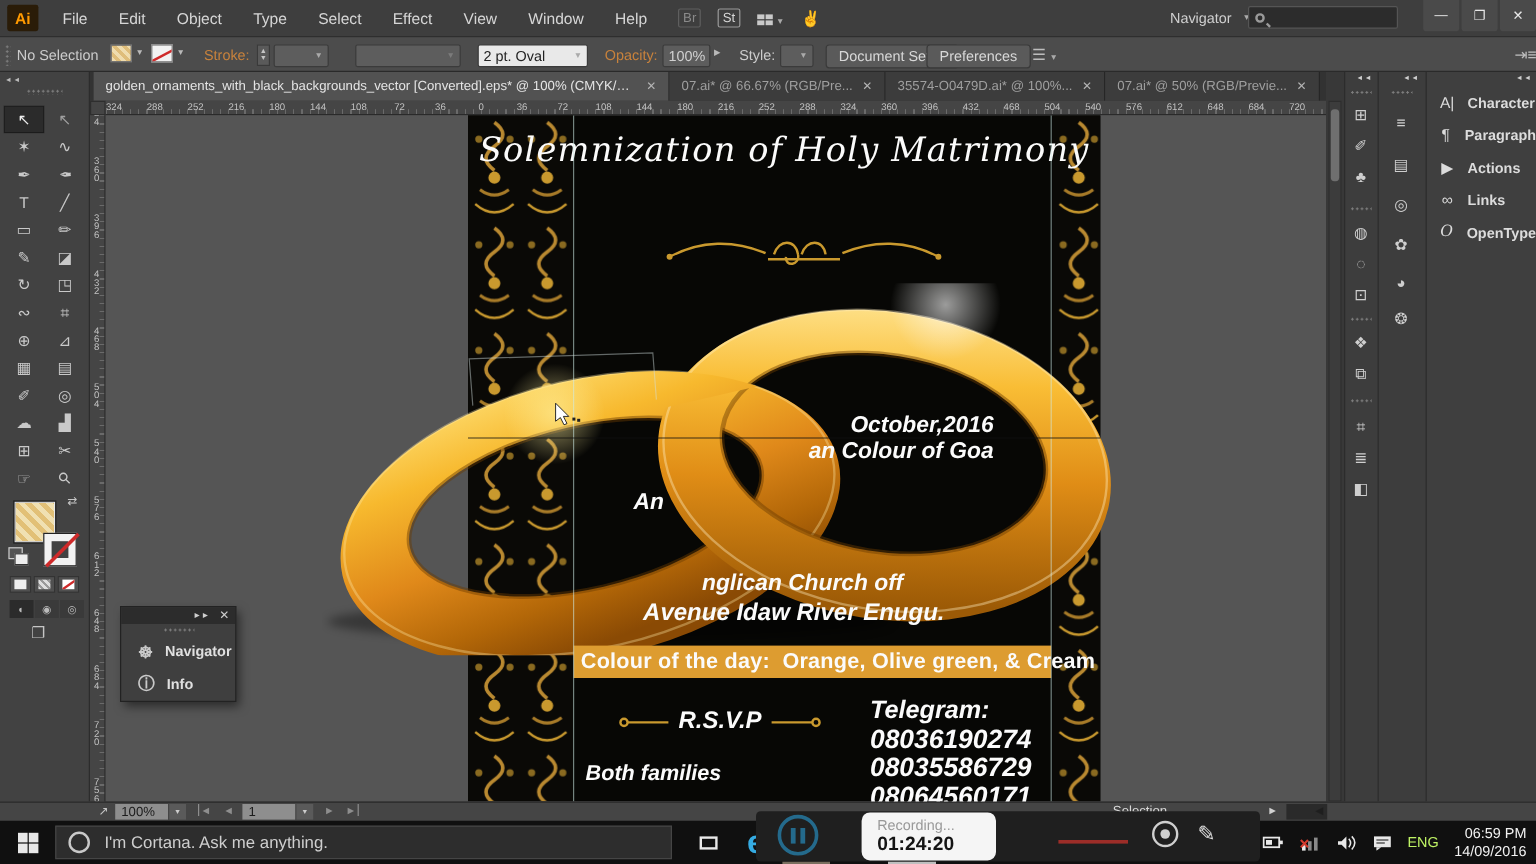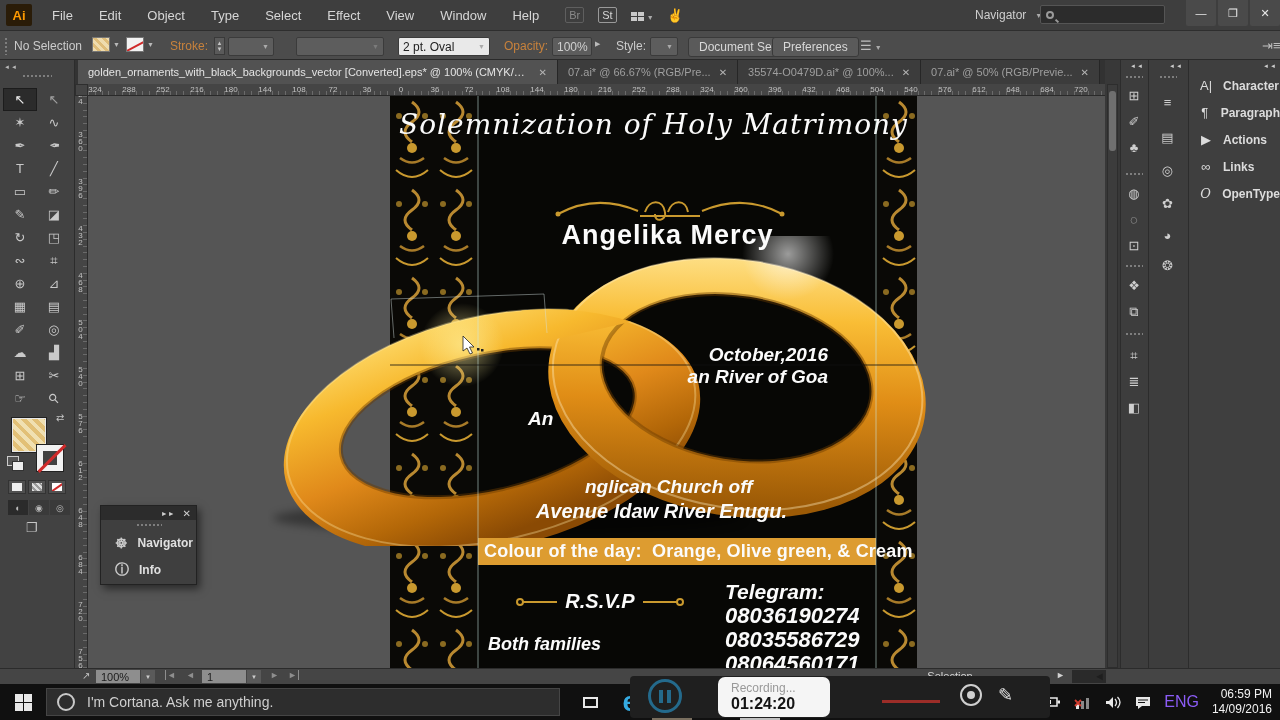--- a/index.html
+++ b/index.html
@@ -198,21 +198,21 @@
   #rec-card { position:absolute; left:88px; top:1px; width:112px; height:40px; background:#f5f5f5; border-radius:7px; padding:4px 0 0 13px; }
   #rec-card .rlabel { color:#999; font-size:12px; }
   #rec-card .rtime { color:#141414; font-weight:bold; font-size:16px; }
   #rec-line { position:absolute; left:252px; top:24px; width:58px; height:3px; background:#9c2d28; }
   #rec-cam { position:absolute; left:330px; top:8px; width:22px; height:22px; border:2px solid #cfcfcf; border-radius:50%; }
   #rec-cam::before { content:""; position:absolute; left:5px; top:5px; width:8px; height:8px; background:#cfcfcf; border-radius:50%; }
   #rec-pencil { position:absolute; left:368px; top:8px; color:#e0e0e0; font-size:18px; }
 
   #tray { position:absolute; right:0; top:0; height:36px; display:flex; align-items:center; gap:13px; padding-right:8px; }
   #tray svg { display:block; }
-  #tray .lang { font-size:16px; color:#8b5cf6; }
+  #tray .lang { font-size:12px; color:#bef264; }
   #clock { text-align:right; font-size:12px; color:#f2f2f2; line-height:15px; }
 </style>
 </head>
 <body>
 
 <div id="app" data-name="illustrator-window">
 
   <header id="titlebar" data-name="title-bar">
     <div class="ai-logo" data-name="app-logo-icon">Ai</div>
     <nav id="menubar" data-name="menu-bar">
@@ -539,21 +539,20 @@
       <g stroke="#c9992e" stroke-width="2" fill="none">
         <path d="M8,18 C34,4 62,4 88,15"></path>
         <path d="M95,16 c4,-13 18,-13 20,0 c2,9 -11,11 -10,2"></path>
         <path d="M118,16 c4,-13 18,-13 20,0"></path>
         <path d="M90,20 H150"></path>
         <path d="M152,15 C178,4 206,4 232,18"></path>
       </g>
       <circle cx="8" cy="18" r="2.5" fill="#c9992e"></circle>
         <circle cx="232" cy="18" r="2.5" fill="#c9992e"></circle>
     </svg>
-    <div id="a-name" class="atext" data-name="bride-name">Angelika Mercy</div>
 
     <svg id="rings" width="660" height="310" viewBox="0 0 660 310" data-name="gold-rings-image">
       <defs>
         <linearGradient id="goldL" x1="0" y1="0" x2="0.25" y2="1">
           <stop offset="0" stop-color="#ffe27a"></stop>
             <stop offset="0.28" stop-color="#f7b92e"></stop>
           <stop offset="0.58" stop-color="#e0891a"></stop>
             <stop offset="0.82" stop-color="#b36708"></stop>
           <stop offset="1" stop-color="#8a4a04"></stop>
         </linearGradient>
@@ -591,21 +590,21 @@
       </g>
       <g clip-path="url(#topcross)" transform="rotate(-13 224 196)">
         <path fill-rule="evenodd" fill="url(#goldL)" d="M12,196 a212,116 0 1,0 424,0 a212,116 0 1,0 -424,0 Z M72,186 a150,68 0 1,0 300,0 a150,68 0 1,0 -300,0 Z"></path>
       </g>
       <circle cx="520" cy="18" r="46" fill="url(#shine)"></circle>
       <circle cx="194" cy="109" r="42" fill="url(#glow)"></circle>
     </svg>
 
     <div id="a-frags" class="atext" data-name="invitation-detail-fragments">
       <div class="frag" data-name="date-fragment">October,2016</div>
-      <div class="frag" data-name="church-fragment">an River of Goa</div>
+      <div class="frag" data-name="church-fragment">an Colour of Goa</div>
     </div>
     <div id="a-an" class="atext frag" data-name="text-fragment">An</div>
     <div id="a-church2" class="atext frag" data-name="reception-church-fragment">nglican Church off</div>
     <div id="a-avenue" class="atext" data-name="reception-address">Avenue Idaw River Enugu.</div>
     <div id="a-banner" class="atext" style="background:#dd9c30;" data-name="colour-of-day-banner">Colour of the day:  Orange, Olive green, &amp; Cream</div>
     <div id="a-rsvp" class="atext" data-name="rsvp-row">
       <svg width="44" height="14" data-name="gold-flourish-left">
           <circle cx="5" cy="7" r="3" fill="none" stroke="#c9992e" stroke-width="2"></circle>
           <path d="M8,7 H42" stroke="#c9992e" stroke-width="2"></path>
         </svg>

